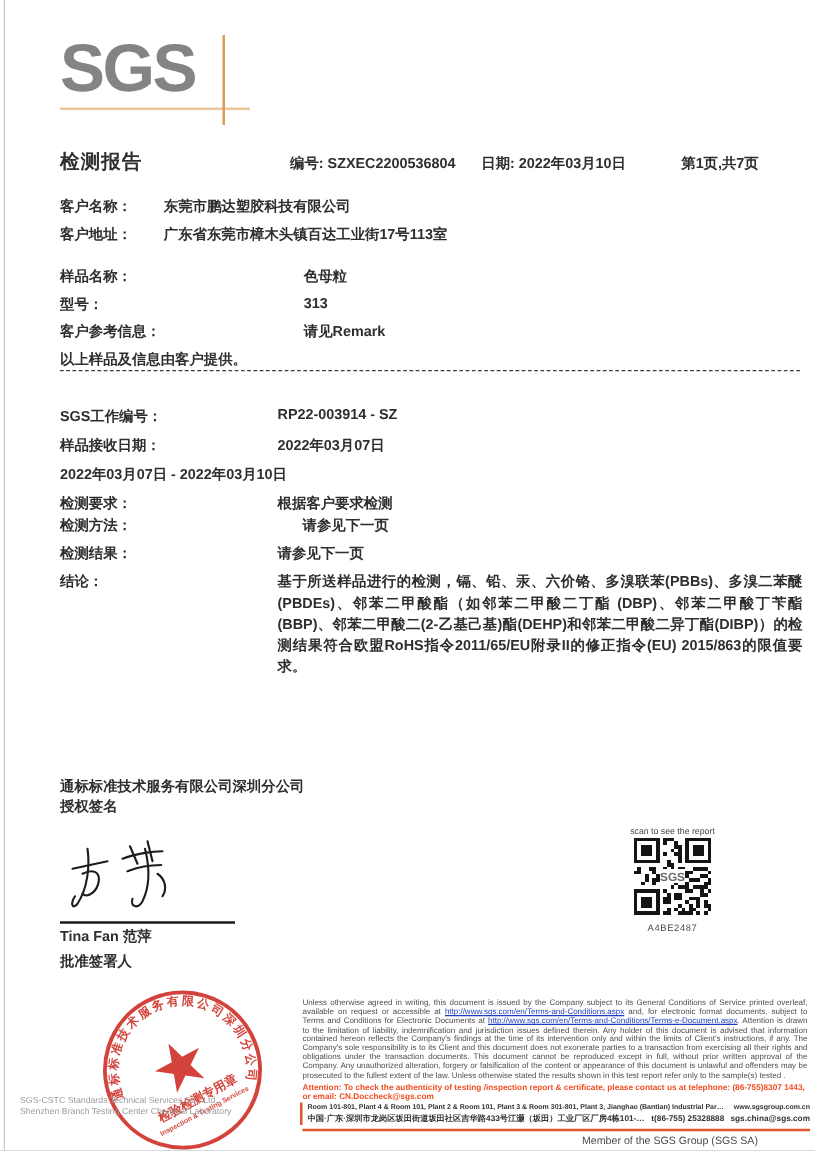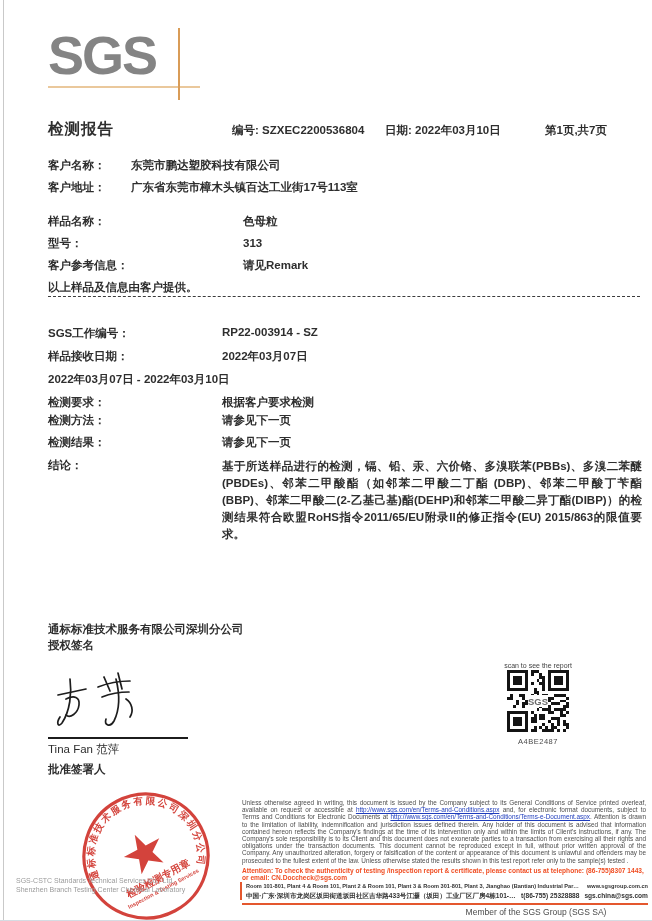--- a/index.html
+++ b/index.html
@@ -26,29 +26,29 @@
   .lbl-lg{width:174px;flex:none;}
   .client-block{position:absolute;left:48px;top:154px;width:592px;}
   .sample-block{position:absolute;left:48px;top:210px;width:592px;}
   .sample-note{font-size:11.5px;font-weight:700;margin-top:4px;}
 
   .divider{position:absolute;left:48px;top:296px;width:592px;border-top:1.5px dashed #3c3c3c;}
 
   .job-block{position:absolute;left:48px;top:326px;width:592px;}
   .job-row{position:absolute;left:0;display:flex;font-size:11.5px;font-weight:600;}
   .job-row .val{flex:1;}
-  .r0{top:0;}.r1{top:23px;}.r2{top:46px;}.r3{top:69px;}.r4{top:87px;}.r5{top:109px;}.r6{top:132px;}
+  .r0{top:0;}.r1{top:23px;}.r2{top:46px;}.r3{top:69px;}.r4{top:87px;gap:20px;}.r5{top:109px;}.r6{top:132px;}
   .conclusion{width:420px;line-height:17px;text-align:justify;}
 
   
   .sig-company{position:absolute;left:48px;top:622px;font-size:11.5px;font-weight:600;}
   .sig-auth{position:absolute;left:48px;top:638px;font-size:11.5px;font-weight:600;}
   .sig-image{position:absolute;left:52px;top:665px;}
   .sig-line{position:absolute;left:48px;top:737px;width:140px;height:2px;background:#1c1c1c;}
-  .sig-name{position:absolute;left:48px;top:742px;font-size:11.5px;font-weight:400;}
+  .sig-name{position:absolute;left:48px;top:742px;font-size:11.5px;font-weight:700;}
   .sig-title{position:absolute;left:48px;top:762px;font-size:11.5px;font-weight:600;}
 
   
   .qr-wrap{position:absolute;left:498px;top:662px;width:80px;text-align:center;}
   .qr-caption{font-size:7px;color:#3f3f3f;margin-bottom:1px;}
   .qr-serial{font-size:7.5px;color:#4a4a4a;margin-top:1px;letter-spacing:.5px;}
 
   
   .seal{position:absolute;left:76px;top:786px;width:140px;height:140px;transform:rotate(-28deg);opacity:.92;}
   .footer-co{position:absolute;left:16px;top:876px;font-size:7px;color:#9b9b9b;line-height:9px;width:230px;}

